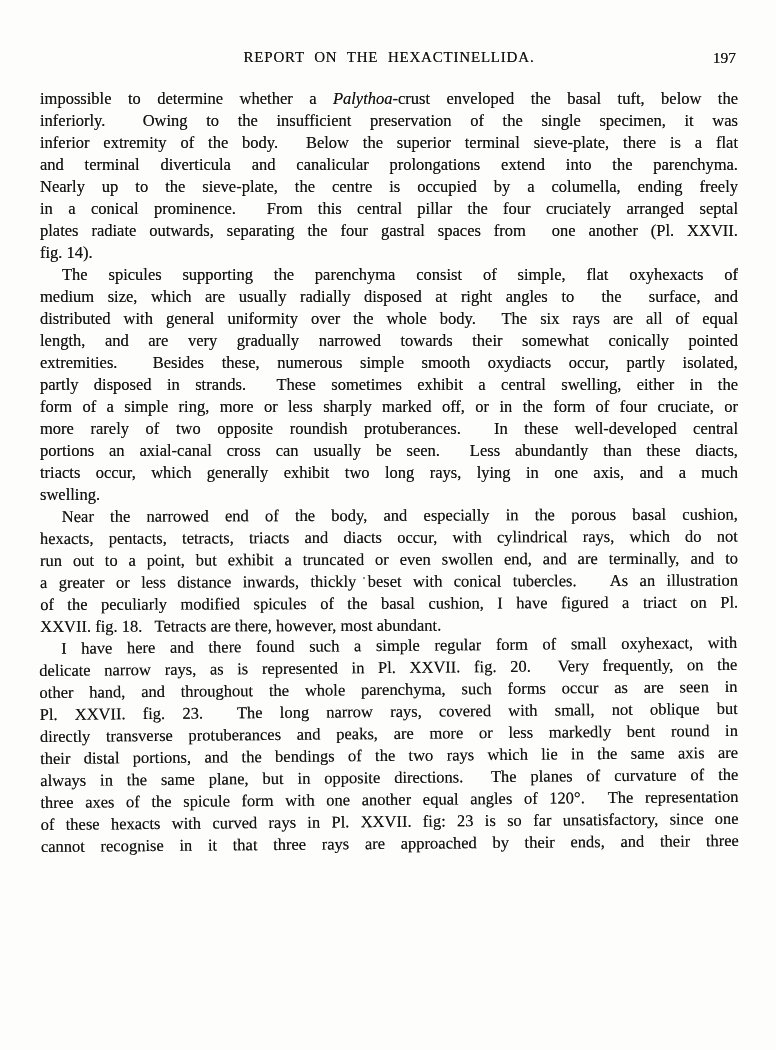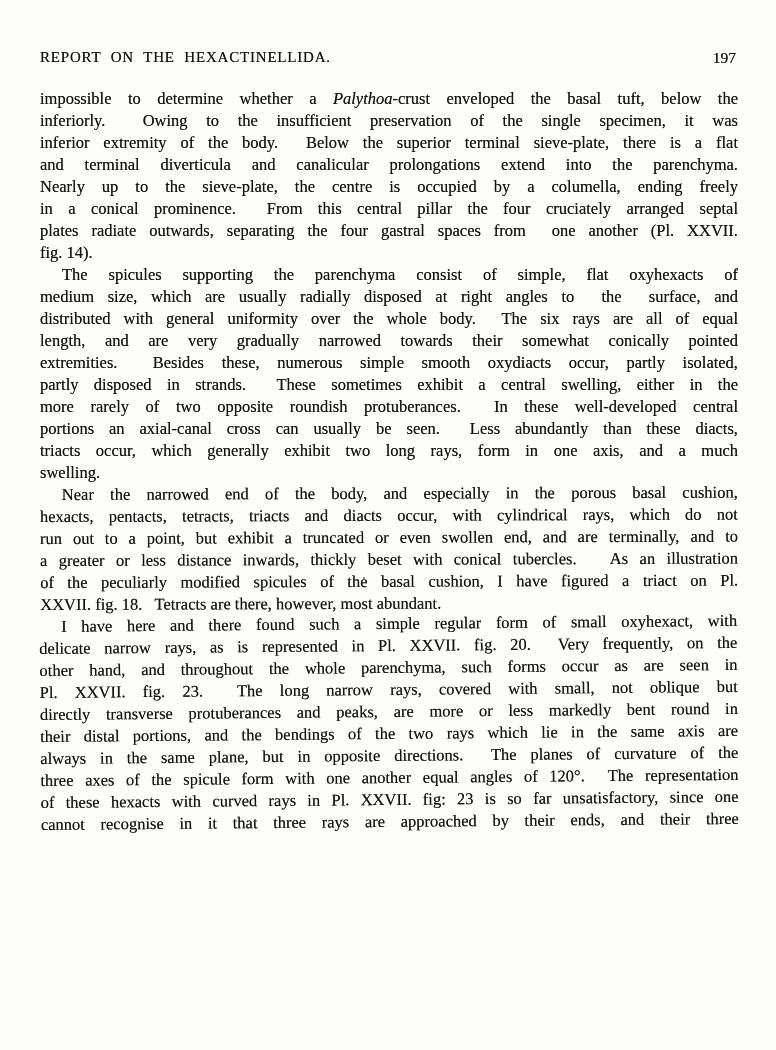--- a/index.html
+++ b/index.html
@@ -13,21 +13,21 @@
     color: #151413;
   }
   .page { position: absolute; inset: 0; }
 
   .page-header {
     position: absolute;
     top: 49px; left: 40px; width: 698px; height: 18px;
   }
   .running-title {
     position: absolute; left: 0; right: 0;
-    text-align: left;
+    text-align: center;
     font-size: 15px;
     letter-spacing: 0.8px;
     word-spacing: 5px;
     text-shadow: 0 0 0.4px rgba(20,20,19,0.75);
   }
   .page-number {
     position: absolute; right: 2px; top: 0;
     font-size: 15.5px;
     text-shadow: 0 0 0.4px rgba(20,20,19,0.75);
   }
@@ -83,23 +83,24 @@
         <div class="line">plates radiate outwards, separating the four gastral spaces from  one another (Pl. XXVII.</div>
         <div class="line lastline">fig. 14).</div>
       </div>
       <div class="para">
         <div class="line firstline-indent">The spicules supporting the parenchyma consist of simple, flat oxyhexacts of</div>
         <div class="line">medium size, which are usually radially disposed at right angles to  the  surface, and</div>
         <div class="line">distributed with general uniformity over the whole body.  The six rays are all of equal</div>
         <div class="line">length, and are very gradually narrowed towards their somewhat conically pointed</div>
         <div class="line">extremities.  Besides these, numerous simple smooth oxydiacts occur, partly isolated,</div>
         <div class="line">partly disposed in strands.  These sometimes exhibit a central swelling, either in the</div>
+        <div class="line">form of a simple ring, more or less sharply marked off, or in the form of four cruciate, or</div>
         <div class="line">more rarely of two opposite roundish protuberances.  In these well-developed central</div>
         <div class="line">portions an axial-canal cross can usually be seen.  Less abundantly than these diacts,</div>
-        <div class="line">triacts occur, which generally exhibit two long rays, form in one axis, and a much</div>
+        <div class="line">triacts occur, which generally exhibit two long rays, lying in one axis, and a much</div>
         <div class="line lastline">swelling.</div>
       </div>
       <div class="para" style="transform: rotate(-0.2deg); transform-origin: 0px 50%;">
         <div class="line firstline-indent">Near the narrowed end of the body, and especially in the porous basal cushion,</div>
         <div class="line">hexacts, pentacts, tetracts, triacts and diacts occur, with cylindrical rays, which do not</div>
         <div class="line">run out to a point, but exhibit a truncated or even swollen end, and are terminally, and to</div>
         <div class="line">a greater or less distance inwards, thickly beset with conical tubercles.   As an illustration</div>
         <div class="line">of the peculiarly modified spicules of the basal cushion, I have figured a triact on Pl.</div>
         <div class="line lastline">XXVII. fig. 18.   Tetracts are there, however, most abundant.</div>
       </div>

